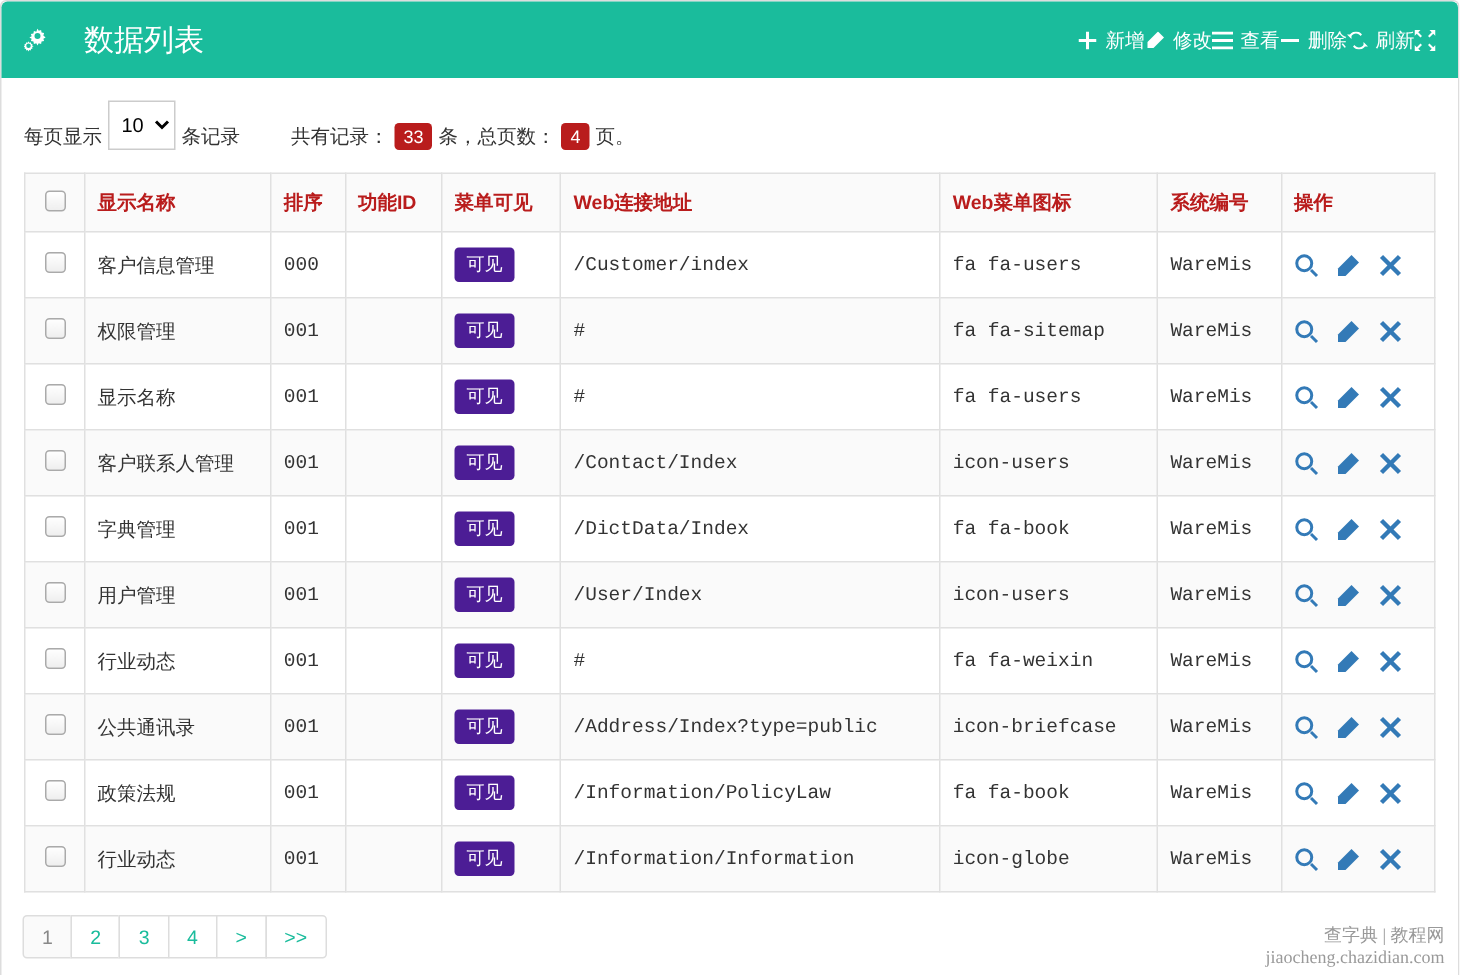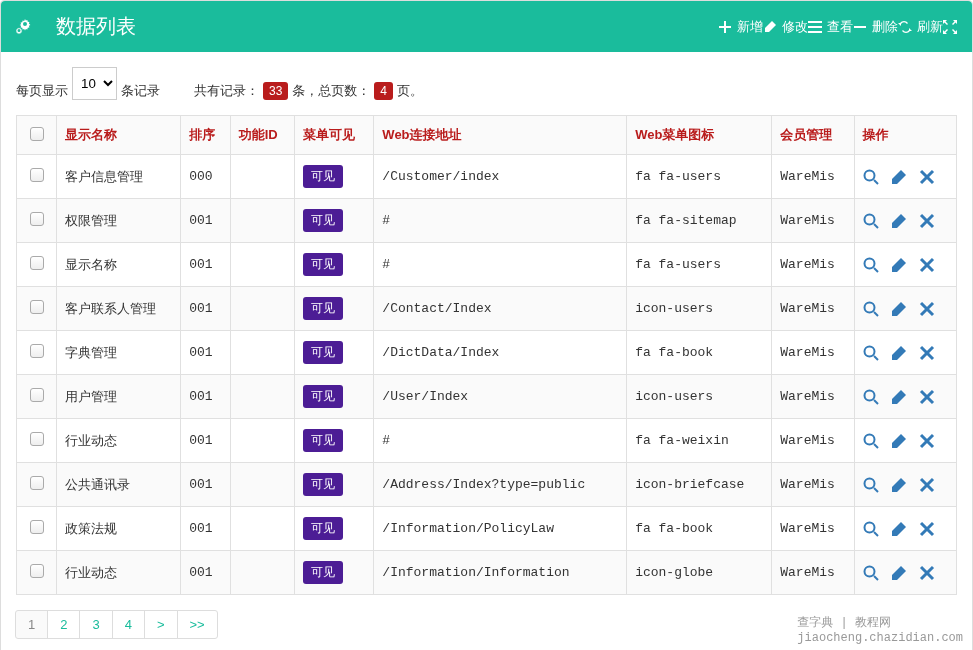--- a/index.html
+++ b/index.html
@@ -24,21 +24,21 @@
     .tag-visible { background: #4c1d95; color: #fff; padding: 3px 8px; border-radius: 3px; font-size: 12px; display: inline-block; }
     .mono { font-family: "Courier New", monospace; font-size: 13px; }
     .actions { display: flex; gap: 12px; }
     .action-icon { width: 16px; height: 16px; cursor: pointer; }
     .pagination { display: flex; gap: 0; margin-top: 15px; }
     .page-btn { border: 1px solid #ddd; padding: 6px 12px; margin-left: -1px; cursor: pointer; color: #1abc9c; background: #fff; font-size: 13px; }
     .page-btn.active { color: #888; background: #fafafa; cursor: default; }
     .page-btn:first-child { border-radius: 3px 0 0 3px; }
     .page-btn:last-child { border-radius: 0 3px 3px 0; }
     .footer-credit { position: absolute; right: 110px; bottom: 40px; color: #d9534f; font-size: 16px; font-family: SimSun, serif; }
-    .watermark { position: absolute; right: 10px; bottom: 10px; color: #999; font-size: 12px; line-height: 1.2; font-family: Liberation Mono, monospace; }
+    .watermark { position: absolute; right: 10px; bottom: 10px; color: #999; font-size: 12px; text-align: right; line-height: 1.2; font-family: Liberation Serif, serif; }
     .container { position: relative; }
     svg { display: block; }
   </style>
 </head>
 <body>
 
 <div class="container">
 <div class="panel">
   <div class="panel-header">
     <div class="panel-title">
@@ -119,21 +119,21 @@
     <table class="data">
       <thead>
         <tr>
           <th><span class="chk"></span></th>
           <th>显示名称</th>
           <th>排序</th>
           <th>功能ID</th>
           <th>菜单可见</th>
           <th>Web连接地址</th>
           <th>Web菜单图标</th>
-          <th>会员管理</th>
+          <th>系统编号</th>
           <th>操作</th>
         </tr>
       </thead>
       <tbody id="tbody">
             <tr>
               <td><span class="chk"></span></td>
               <td>客户信息管理</td>
               <td class="mono">000</td>
               <td></td>
               <td><span class="tag-visible">可见</span></td>

